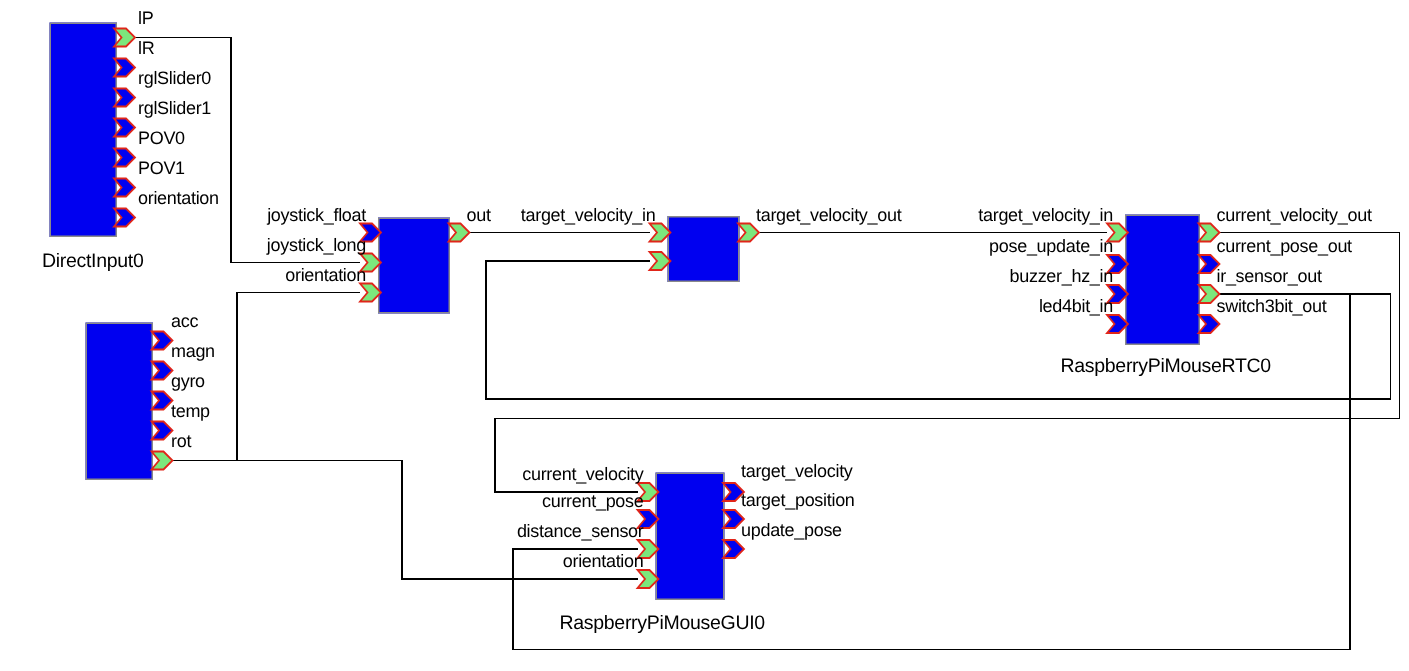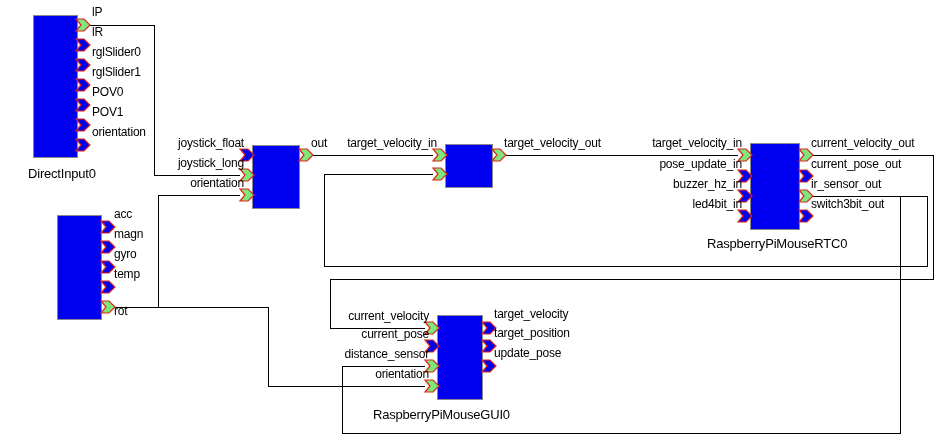--- a/index.html
+++ b/index.html
@@ -95,21 +95,21 @@
   <div class="plabel" style="left:92px;top:65px">rglSlider1</div>
   <div class="plabel" style="left:92px;top:85px">POV0</div>
   <div class="plabel" style="left:92px;top:105px">POV1</div>
   <div class="plabel" style="left:92px;top:125px">orientation</div>
   <div class="cname" style="left:28px;top:166px">DirectInput0</div>
 
   <div class="plabel" style="left:114px;top:207px">acc</div>
   <div class="plabel" style="left:114px;top:227px">magn</div>
   <div class="plabel" style="left:114px;top:247px">gyro</div>
   <div class="plabel" style="left:114px;top:267px">temp</div>
-  <div class="plabel" style="left:114px;top:304px">rot</div>
+  <div class="plabel" style="left:114px;top:287px">rot</div>
 
   <div class="plabel r" style="left:94px;top:156px;width:150px">joystick_long</div>
   <div class="plabel r" style="left:94px;top:136px;width:150px">joystick_float</div>
   <div class="plabel r" style="left:94px;top:176px;width:150px">orientation</div>
   <div class="plabel" style="left:311px;top:136px">out</div>
 
   <div class="plabel r" style="left:287px;top:136px;width:150px">target_velocity_in</div>
   <div class="plabel" style="left:504px;top:136px">target_velocity_out</div>
 
   <div class="plabel r" style="left:592px;top:136px;width:150px">target_velocity_in</div>

